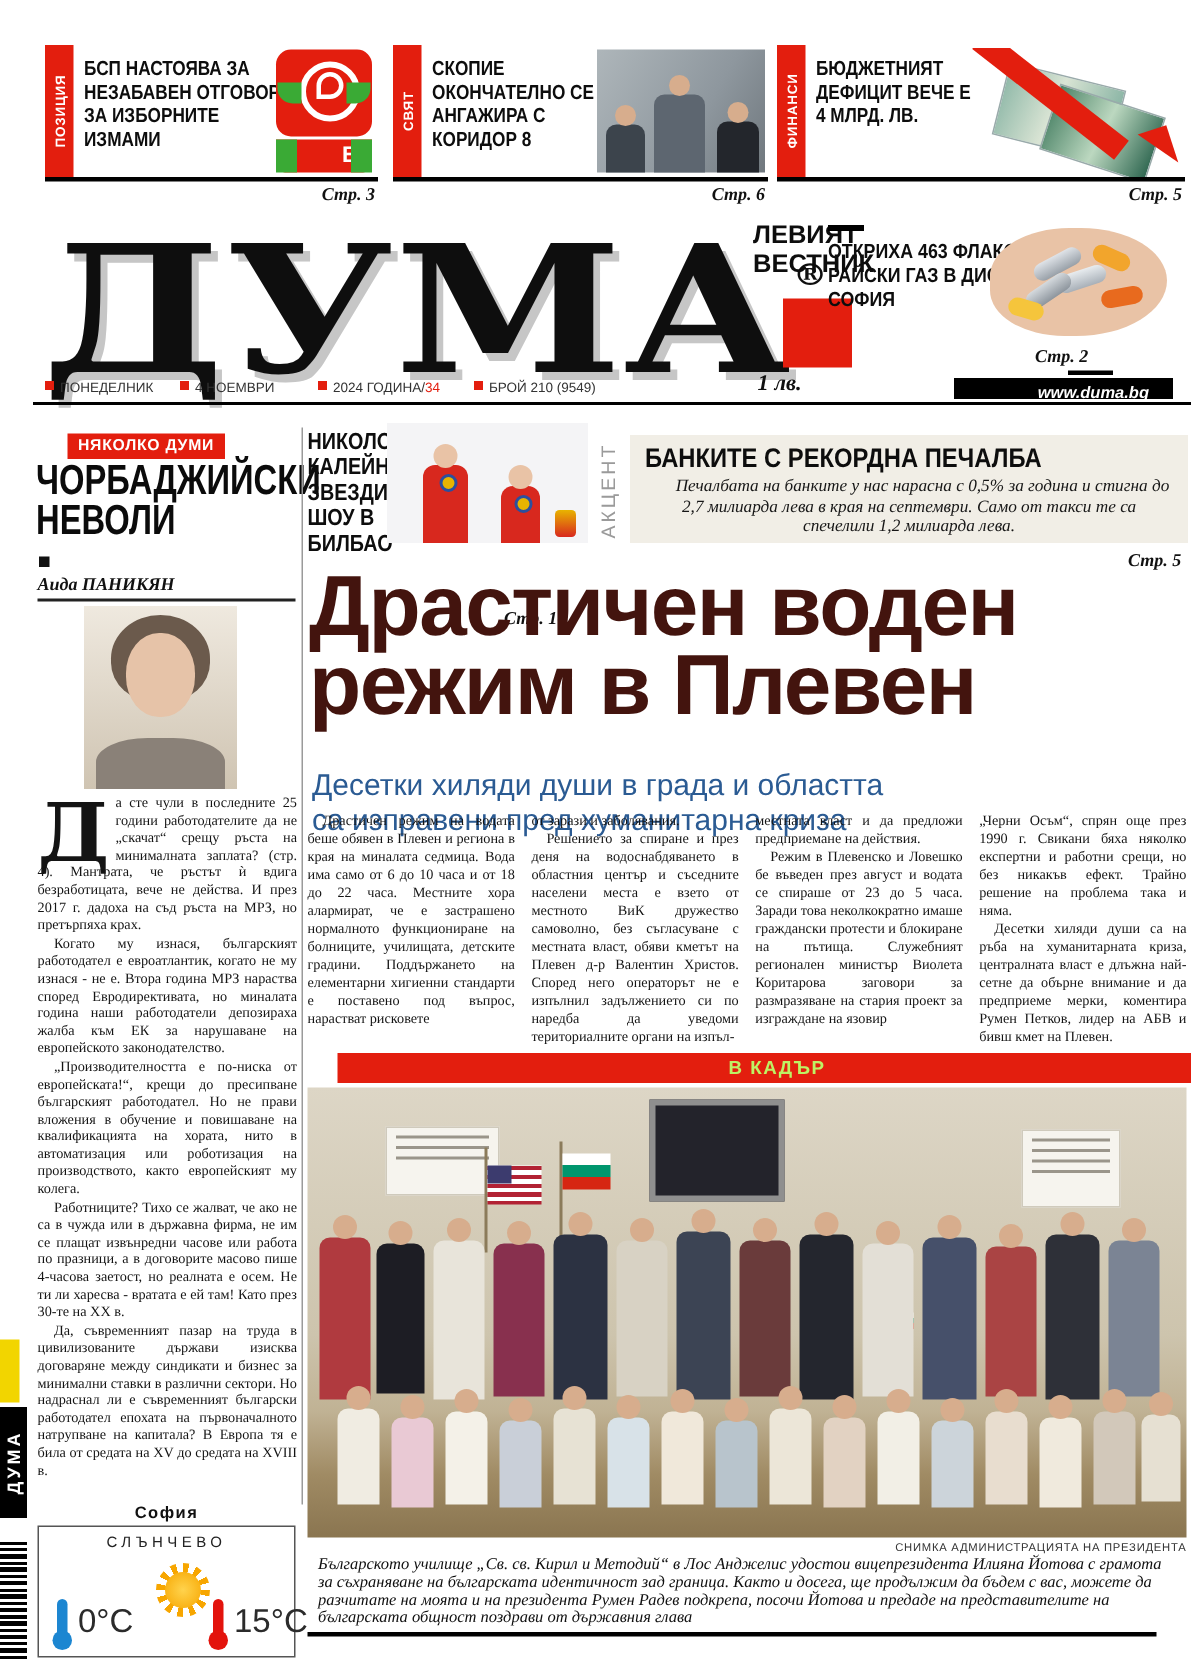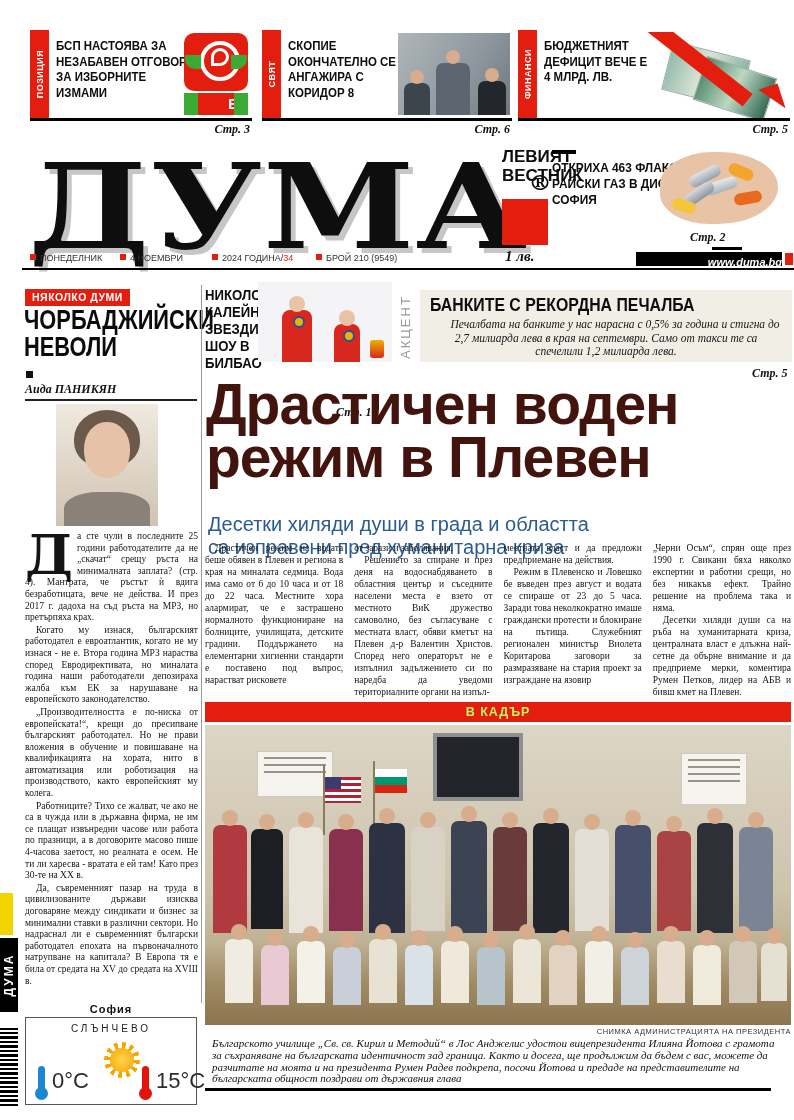--- a/index.html
+++ b/index.html
@@ -1,20 +1,20 @@
 <!DOCTYPE html>
 <html lang="bg"><head>
 <meta charset="utf-8">
 <style>
   html,body{margin:0;padding:0;background:#e9e9e9;}
   .page{position:relative;width:794px;height:1120px;background:#fff;margin:0 auto;overflow:hidden;
         font-family:"Liberation Serif",serif;color:#111;}
   .sans{font-family:"Liberation Sans",sans-serif;}
   .cond{display:inline-block;transform-origin:0 0;white-space:normal;}
-  .red{background:#e31e0e;}
+  .red{background:#e31e0e;margin-left:20px;}
   .pgref{font-style:italic;font-weight:bold;font-size:12px;font-family:"Liberation Serif",serif;}
 
   
   .teaser{position:absolute;top:30px;height:88px;border-bottom:3px solid #000;background:#fff;}
   .rubric{position:absolute;left:0;top:0;bottom:0;width:19px;background:#e31e0e;}
   .rubric span{position:absolute;left:50%;top:50%;transform:translate(-50%,-50%) rotate(-90deg);
     color:#fff;font-family:"Liberation Sans",sans-serif;font-size:9px;font-weight:bold;letter-spacing:.5px;white-space:nowrap;}
   .t-title{position:absolute;left:26px;top:8px;font-family:"Liberation Sans",sans-serif;
     font-weight:bold;font-size:13.5px;line-height:15.5px;color:#0d0d0d;}
   .t-page{position:absolute;top:92px;right:2px;}
@@ -55,21 +55,21 @@
   .m-dash2{position:absolute;left:712px;top:247px;width:30px;height:3px;background:#000;}
   .hand{position:absolute;left:642px;top:140px;width:150px;height:92px;}
   .palm{position:absolute;left:18px;top:12px;width:118px;height:72px;background:#e9c3a6;border-radius:48% 52% 55% 45%;}
   .cap{position:absolute;width:34px;height:12px;border-radius:6px;}
 
   
   .d-item{position:absolute;top:253px;font-family:"Liberation Sans",sans-serif;font-size:9px;color:#333;padding-left:10px;}
   .d-item:before{content:'';position:absolute;left:0;top:1px;width:6px;height:6px;background:#e31e0e;}
   .d-price{position:absolute;left:468px;top:248px;font-style:italic;font-weight:bold;font-size:15px;margin-left:37px;}
   .d-site{position:absolute;left:636px;top:252px;width:146px;height:14px;background:#000;text-align:right;}
-  .d-site span{color:#fff;font-style:italic;font-weight:bold;font-size:11px;line-height:14px;font-family:"Liberation Sans",sans-serif;padding-right:0;}
+  .d-site span{color:#fff;font-style:italic;font-weight:bold;font-size:11px;line-height:14px;font-family:"Liberation Sans",sans-serif;padding-right:16px;}
   .d-sq2{position:absolute;left:785px;top:253px;width:8px;height:12px;}
   .d-rule{position:absolute;left:22px;top:268px;width:772px;height:2px;background:#000;}
 
   
   .badge{position:absolute;left:25px;top:289px;padding:2px 7px 3px;color:#fff;
     font-family:"Liberation Sans",sans-serif;font-weight:bold;font-size:10.5px;letter-spacing:.5px;}
   .op-title{position:absolute;left:24px;top:306px;font-family:"Liberation Sans",sans-serif;font-weight:bold;
     font-size:28px;line-height:27px;color:#0b0b0b;transform:scaleX(.78);transform-origin:0 0;white-space:nowrap;}
   .op-bullet{position:absolute;left:26px;top:371px;width:7px;height:7px;background:#111;}
   .op-author{position:absolute;left:25px;top:382px;font-style:italic;font-weight:bold;font-size:12px;}

